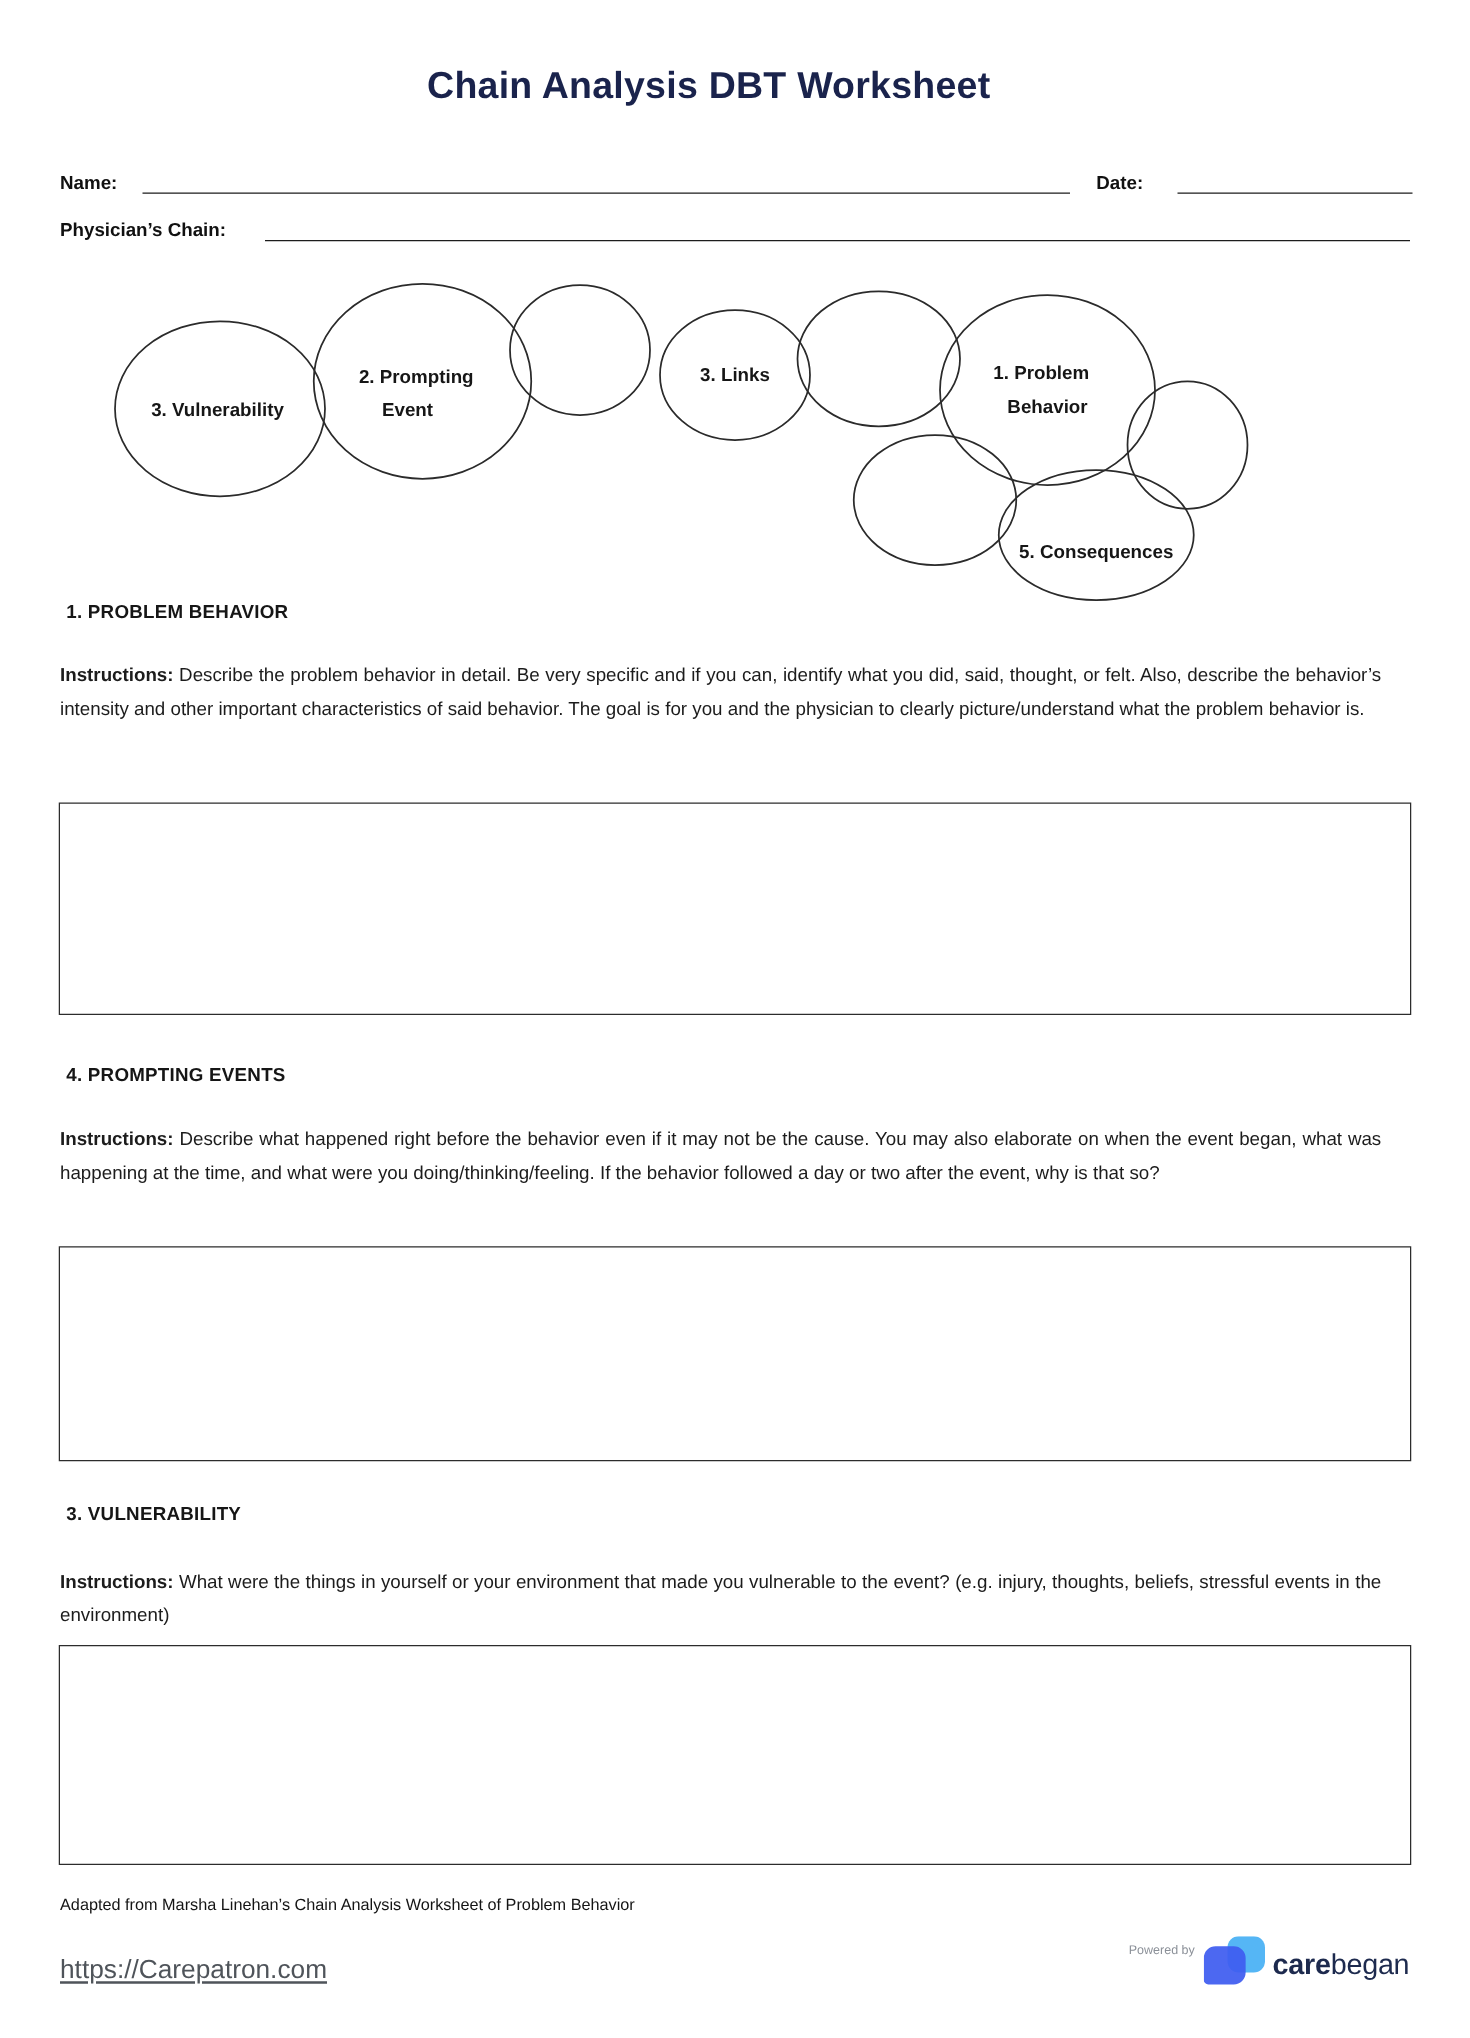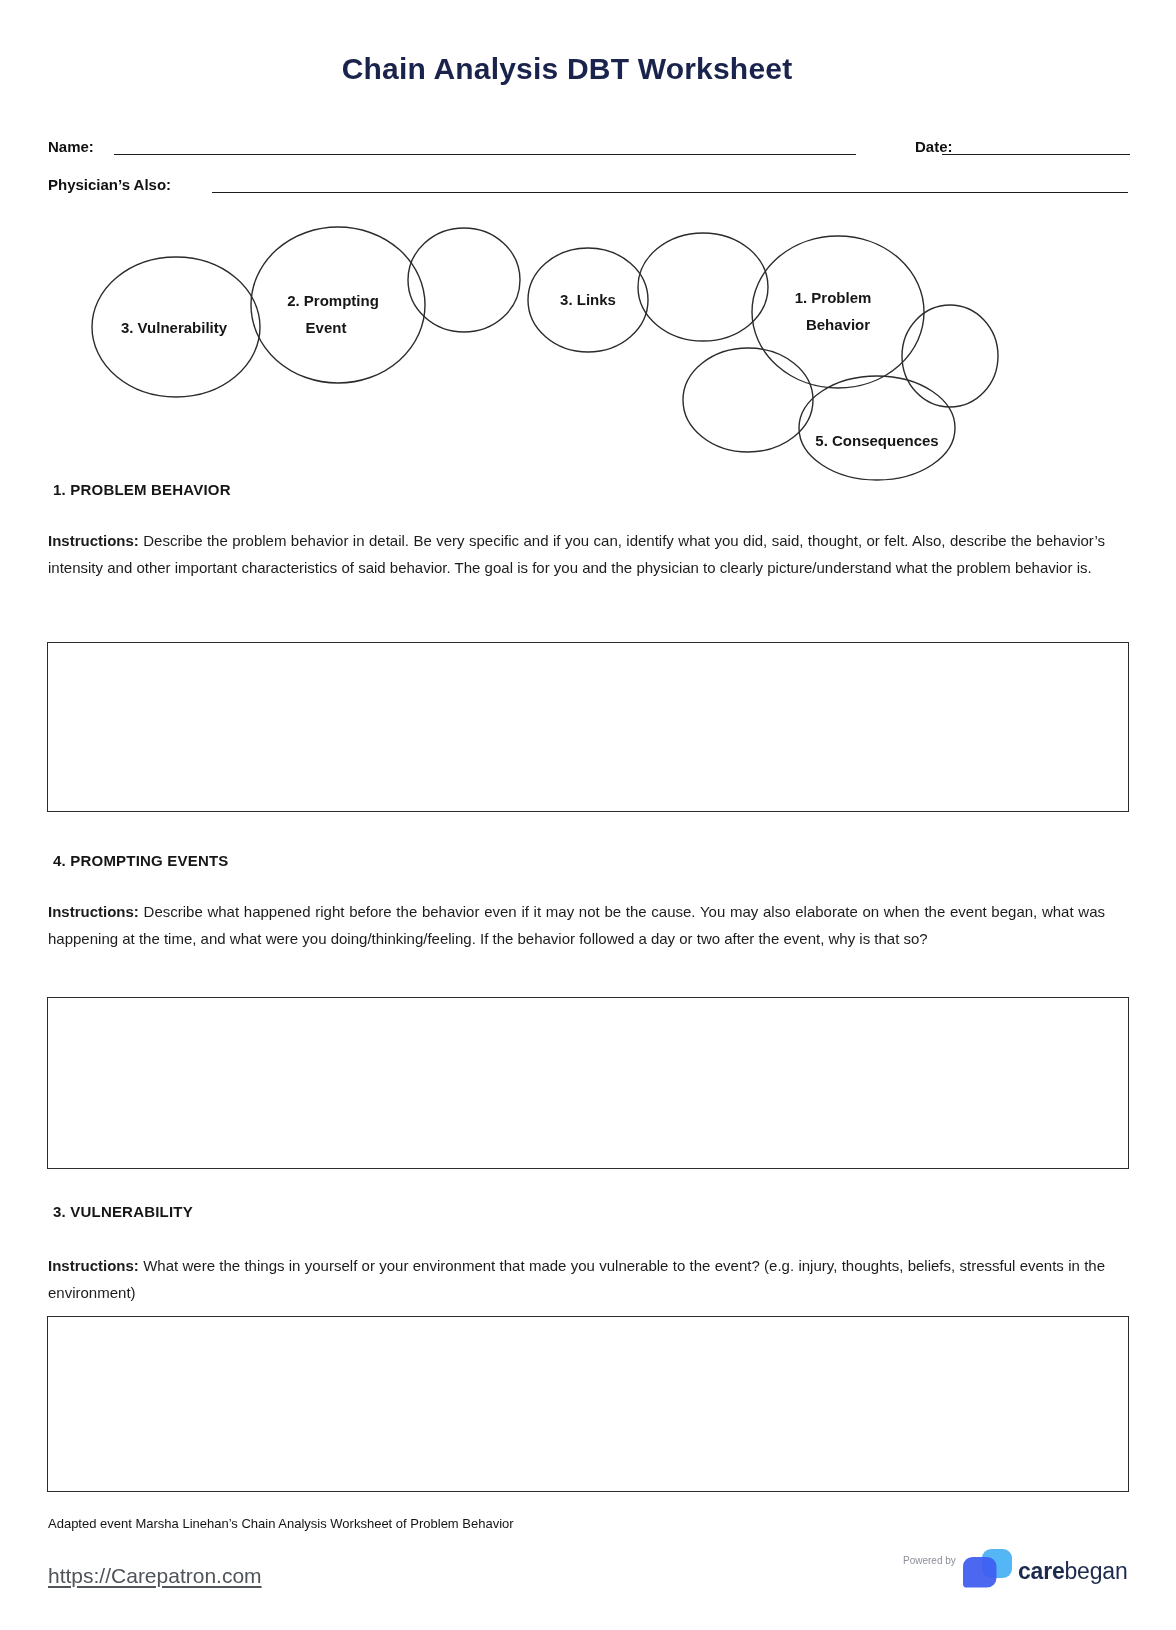--- a/index.html
+++ b/index.html
@@ -69,24 +69,24 @@
 </style>
 </head>
 <body>
 
 <div class="page">
 
   <h1 class="abs doc-title">Chain Analysis DBT Worksheet</h1>
 
   <span class="abs field-label" style="left:48px; top:138px;">Name:</span>
   <div class="abs field-line" style="left:114px; top:137px; width:742px;"></div>
-  <span class="abs field-label" style="left:877px; top:138px;margin-left:38px;">Date:</span>
+  <span class="abs field-label" style="left:877px; top:138px;">Date:</span>
   <div class="abs field-line" style="left:942px; top:137px; width:188px;"></div>
 
-  <span class="abs field-label" style="left:48px; top:176px;">Physician’s Also:</span>
+  <span class="abs field-label" style="left:48px; top:176px;">Physician’s Chain:</span>
   <div class="abs field-line" style="left:212px; top:175px; width:916px;"></div>
 
   <svg class="abs diagram-svg" style="left:0; top:210px;" width="1176" height="280" viewBox="0 210 1176 280">
     <ellipse cx="176" cy="327" rx="84" ry="70"></ellipse>
     <ellipse cx="338" cy="305" rx="87" ry="78"></ellipse>
     <ellipse cx="464" cy="280" rx="56" ry="52"></ellipse>
     <ellipse cx="588" cy="300" rx="60" ry="52"></ellipse>
     <ellipse cx="703" cy="287" rx="65" ry="54"></ellipse>
     <ellipse cx="838" cy="312" rx="86" ry="76"></ellipse>
     <ellipse cx="950" cy="356" rx="48" ry="51"></ellipse>
@@ -107,21 +107,21 @@
   <div class="abs answer-box" style="left:47px; top:642px; width:1082px; height:170px;"></div>
 
   <h2 class="abs section-heading" style="left:53px; top:852px;">4. PROMPTING EVENTS</h2>
   <p class="abs instructions" style="left:48px; top:898px; width:1057px;"><strong>Instructions:</strong><span> Describe what happened right before the behavior even if it may not be the cause. You may also elaborate on when the event began, what was happening at the time, and what were you doing/thinking/feeling. If the behavior followed a day or two after the event, why is that so?</span></p>
   <div class="abs answer-box" style="left:47px; top:997px; width:1082px; height:172px;"></div>
 
   <h2 class="abs section-heading" style="left:53px; top:1203px;">3. VULNERABILITY</h2>
   <p class="abs instructions" style="left:48px; top:1252px; width:1057px;"><strong>Instructions:</strong><span> What were the things in yourself or your environment that made you vulnerable to the event? (e.g. injury, thoughts, beliefs, stressful events in the environment)</span></p>
   <div class="abs answer-box" style="left:47px; top:1316px; width:1082px; height:176px;"></div>
 
-  <div class="abs attribution" style="left:48px; top:1516px;">Adapted event Marsha Linehan’s Chain Analysis Worksheet of Problem Behavior</div>
+  <div class="abs attribution" style="left:48px; top:1516px;">Adapted from Marsha Linehan’s Chain Analysis Worksheet of Problem Behavior</div>
 
   <a class="abs site-link" style="left:48px; top:1547px;margin-top:17px;">https://Carepatron.com</a>
 
   <span class="abs powered-by" style="left:903px; top:1555px;">Powered by</span>
 
   <svg class="abs" style="left:963px; top:1549px;" width="50" height="40" viewBox="0 0 50 40">
     <rect x="19" y="0" width="30" height="29" rx="9" fill="#55b6f5"></rect>
     <path d="M 10 8 H 24 A 9.5 9.5 0 0 1 33.5 17.5 V 29 A 9.5 9.5 0 0 1 24 38.5 H 3.6 A 3.6 3.6 0 0 1 0 34.9 V 17.5 A 9.5 9.5 0 0 1 10 8 Z" fill="#3e5cf0" fill-opacity="0.93"></path>
   </svg>
 

